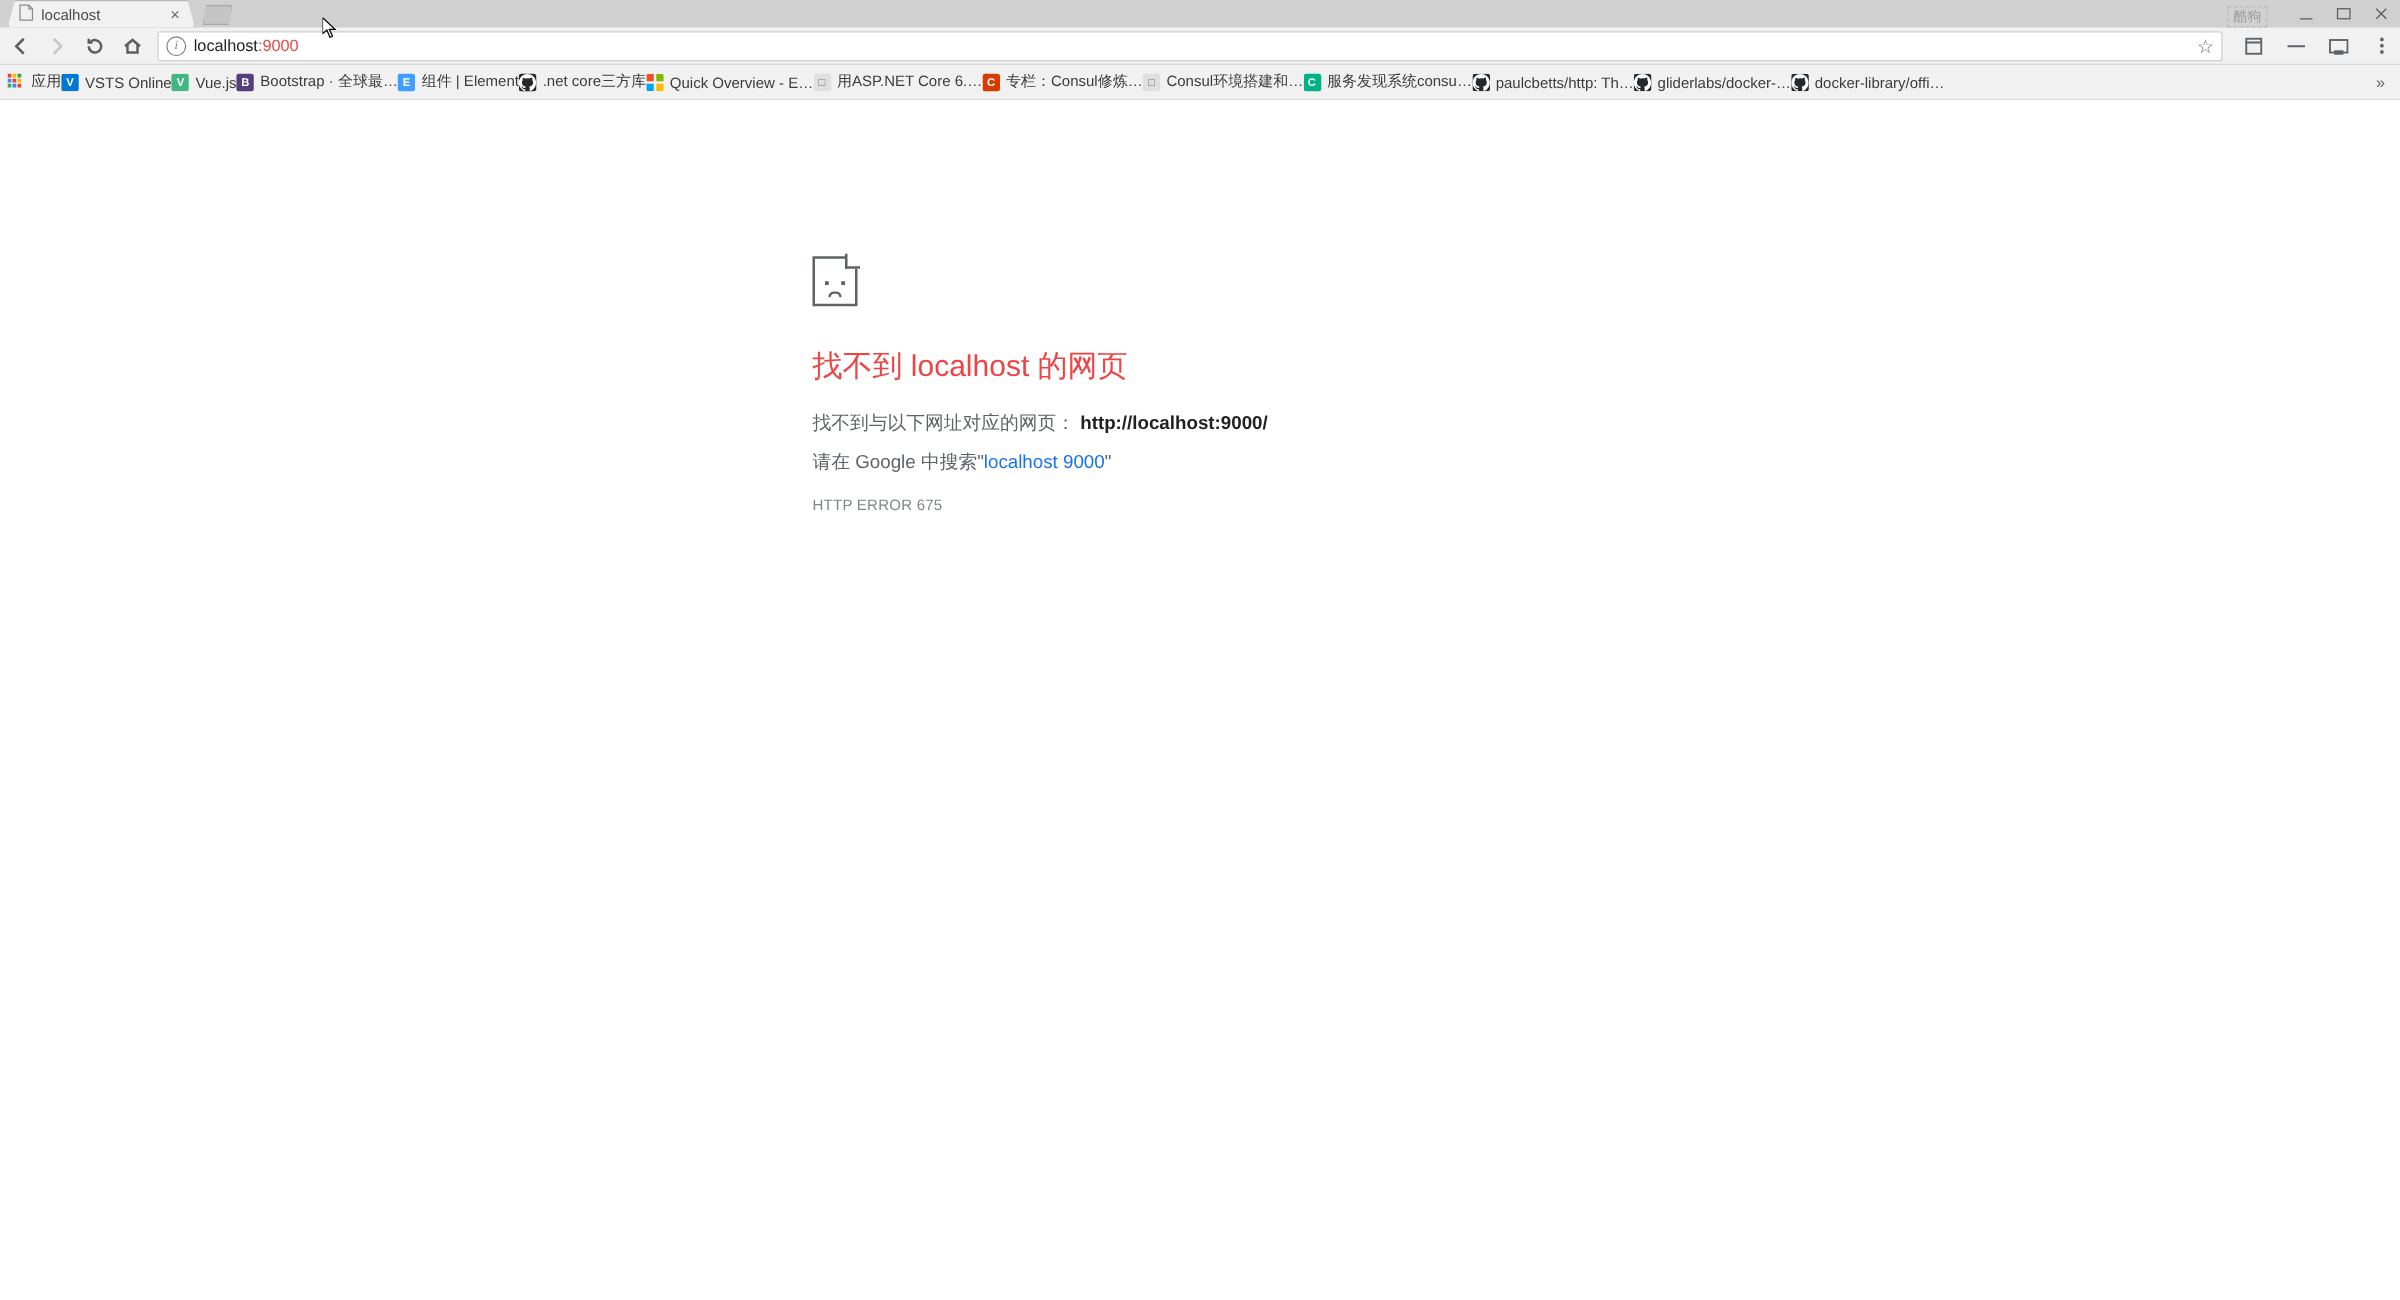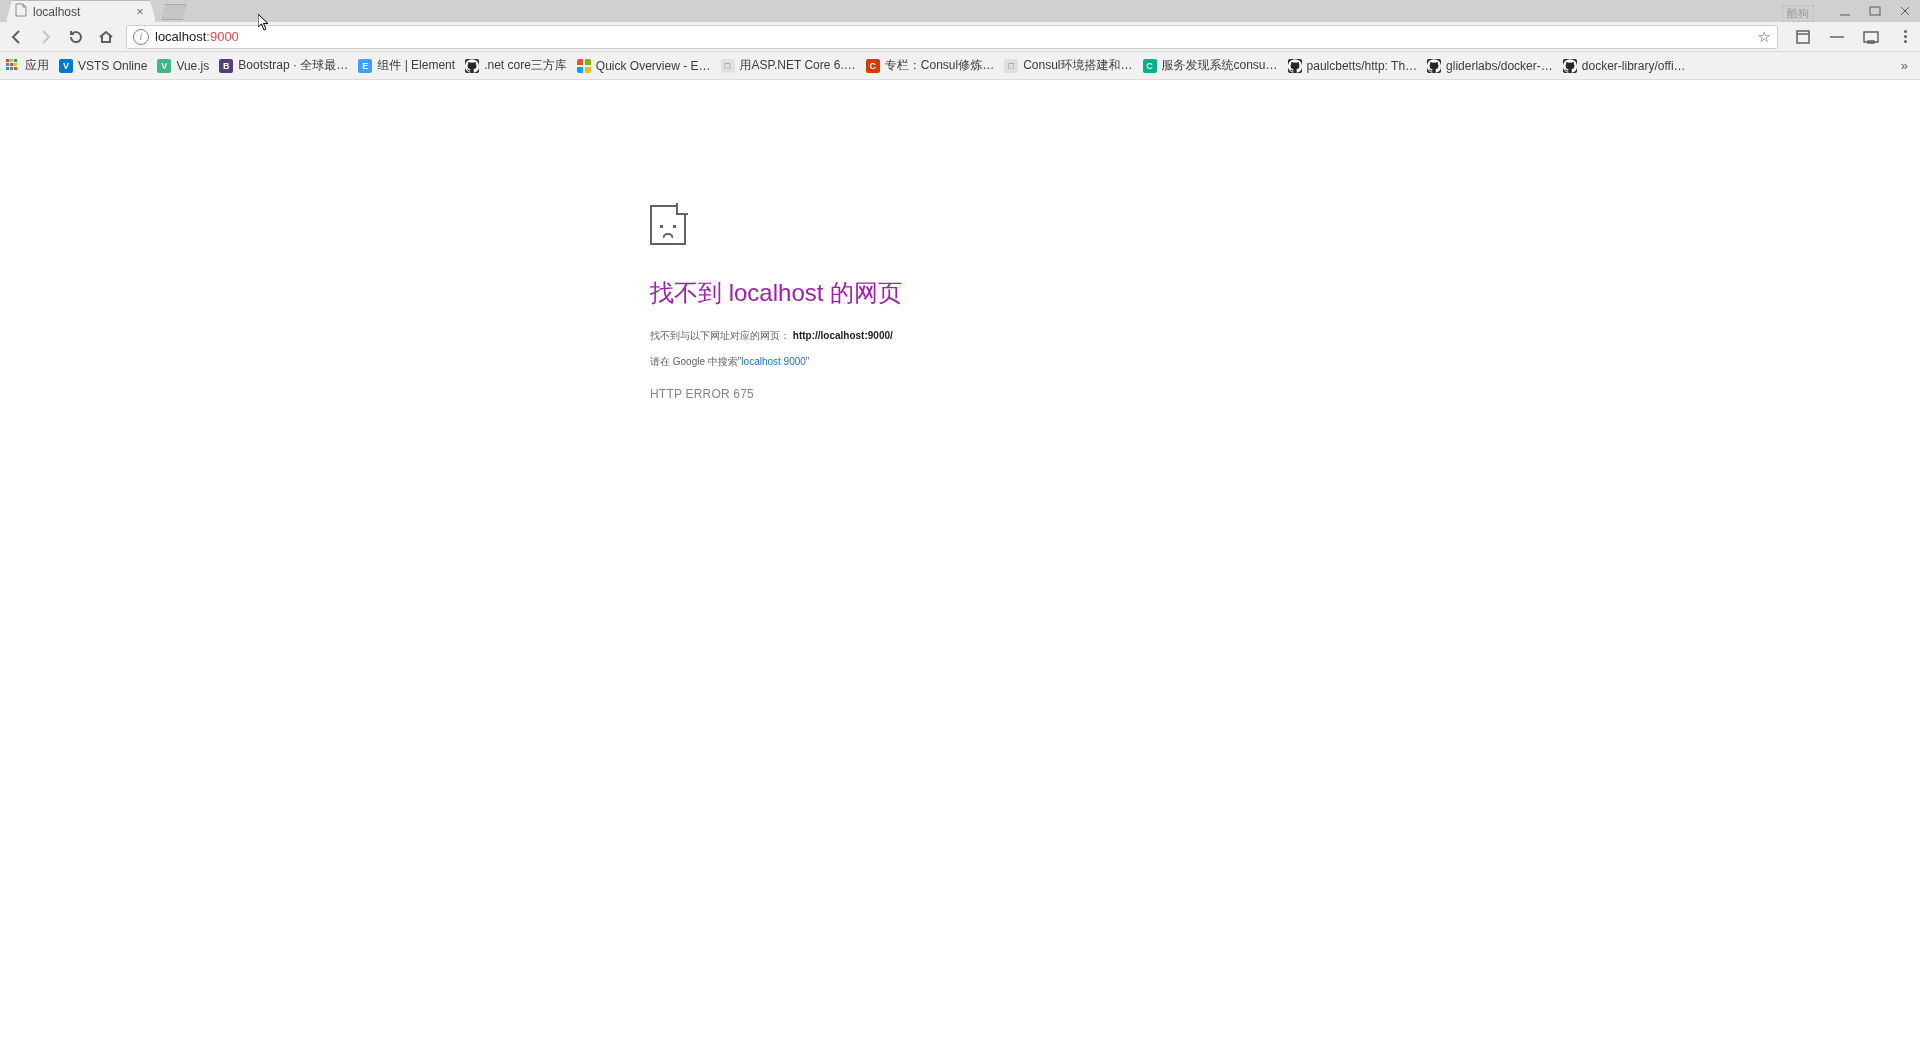--- a/index.html
+++ b/index.html
@@ -88,21 +88,20 @@
 
   
   .bookmarks-bar {
     display:flex; align-items:center;
     height:28px;
     background:#f1f1f1;
     border-bottom:1px solid #dcdcdc;
     padding:0 6px;
     font-size:12px;
     color:#3c3c3c;
-    gap:10px;
     white-space:nowrap;
   }
   .apps-icon {
     width:14px; height:14px; display:grid;
     grid-template-columns:repeat(3,3px);
     grid-template-rows:repeat(3,3px);
     gap:1px;
   }
   .apps-icon span:nth-child(1){background:#ea4335;}
   .apps-icon span:nth-child(2){background:#fbbc05;}
@@ -158,22 +157,22 @@
   }
   .err-icon .eye { position:absolute; width:3px; height:3px; background:#5f6368; top:20px;}
   .err-icon .eye.l { left:10px; }
   .err-icon .eye.r { right:10px; }
   .err-icon .mouth {
     position:absolute; bottom:7px; left:50%; transform:translateX(-50%);
     width:11px; height:5px; border:2px solid #5f6368; border-bottom:none;
     border-radius:6px 6px 0 0;
   }
 
-  .err-title { font-size:24px; color:#a21caf; font-weight:400; margin:0 0 20px 0; }
-  .err-line { font-size:10px; color:#5f6368; margin:0 0 12px 0; }
+  .err-title { font-size:24px; color:#ef4444; font-weight:400; margin:0 0 20px 0; }
+  .err-line { font-size:15px; color:#5f6368; margin:0 0 12px 0; }
   .err-line b { color:#202124; font-weight:600; }
   .err-line a { color:#1a73e8; text-decoration:none; }
   .err-code { font-size:12px; color:#80868b; margin-top:18px; letter-spacing:0.2px;}
 
   
   .cursor {
     position:absolute; left:258px; top:14px;
     width:13px; height:18px; pointer-events:none;
   }
 </style>

